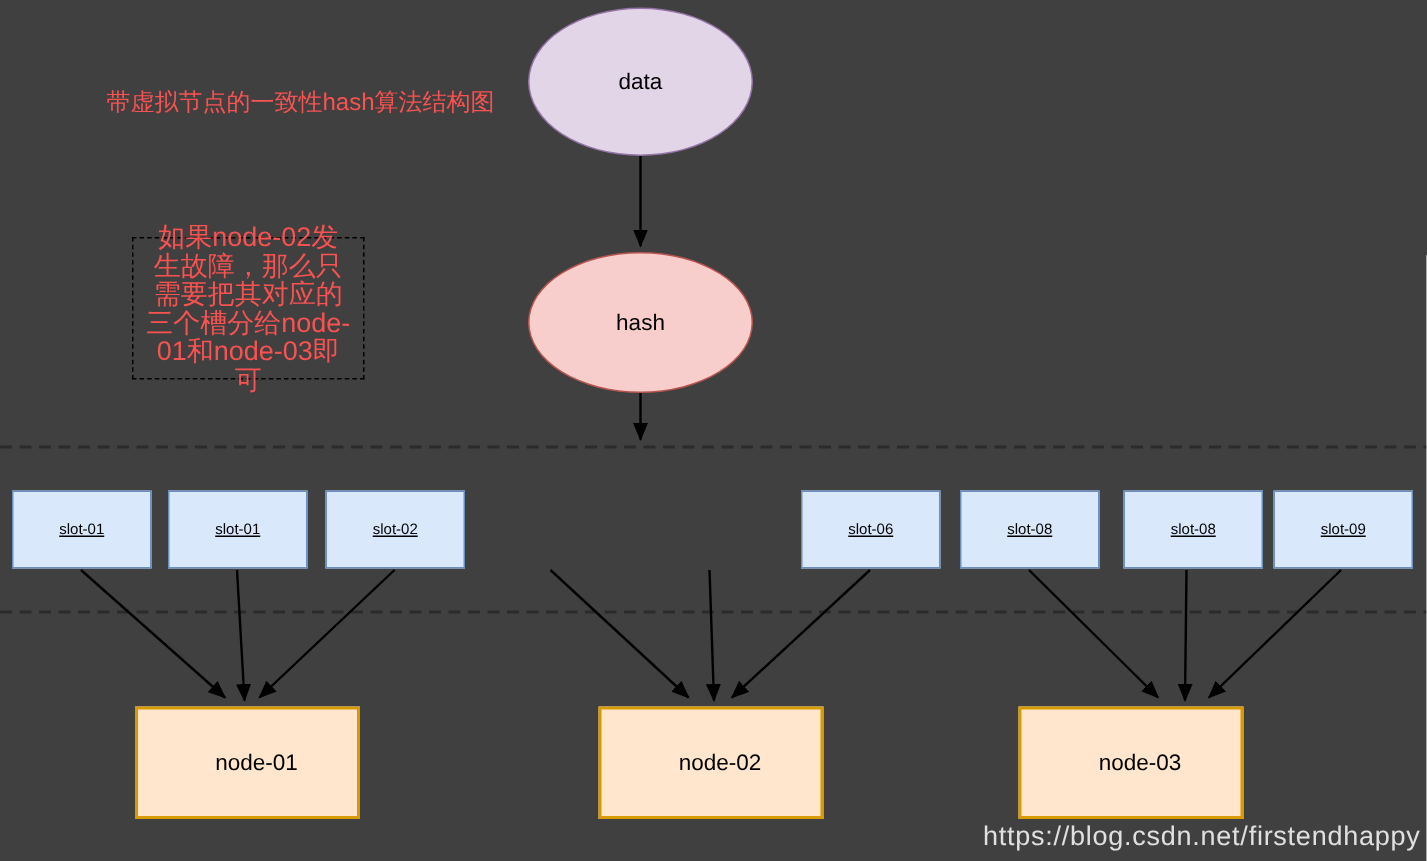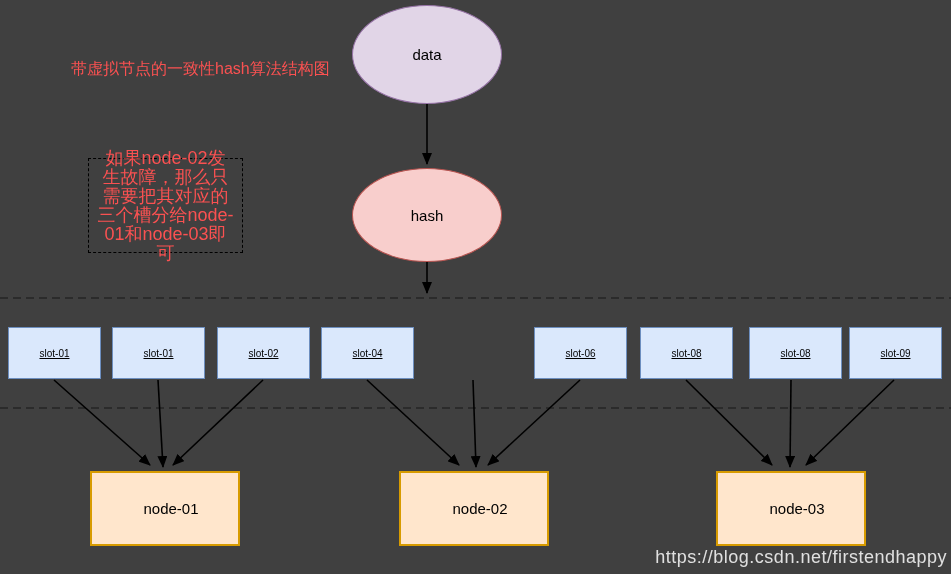--- a/index.html
+++ b/index.html
@@ -155,25 +155,24 @@
     <span>hash</span>
   </div>
 
   <div class="ellipse data-ellipse">
     <span>data</span>
   </div>
 
   <div class="slot" style="left:8px">slot-01</div>
   <div class="slot" style="left:112px">slot-01</div>
   <div class="slot" style="left:217px">slot-02</div>
-  <div class="slot" style="left:321px">slot-04</div>
   <div class="slot" style="left:534px">slot-06</div>
   <div class="slot" style="left:640px">slot-08</div>
   <div class="slot" style="left:749px">slot-08</div>
   <div class="slot" style="left:849px">slot-09</div>
 
   <div class="server-node" style="left:90px">node-01</div>
   <div class="server-node" style="left:399px">node-02</div>
-  <div class="server-node" style="left:716px">node-03</div>
+  <div class="server-node" style="left:679px">node-03</div>
 
   <div class="watermark">https://blog.csdn.net/firstendhappy</div>
 
 </div>
 
 </body></html>

